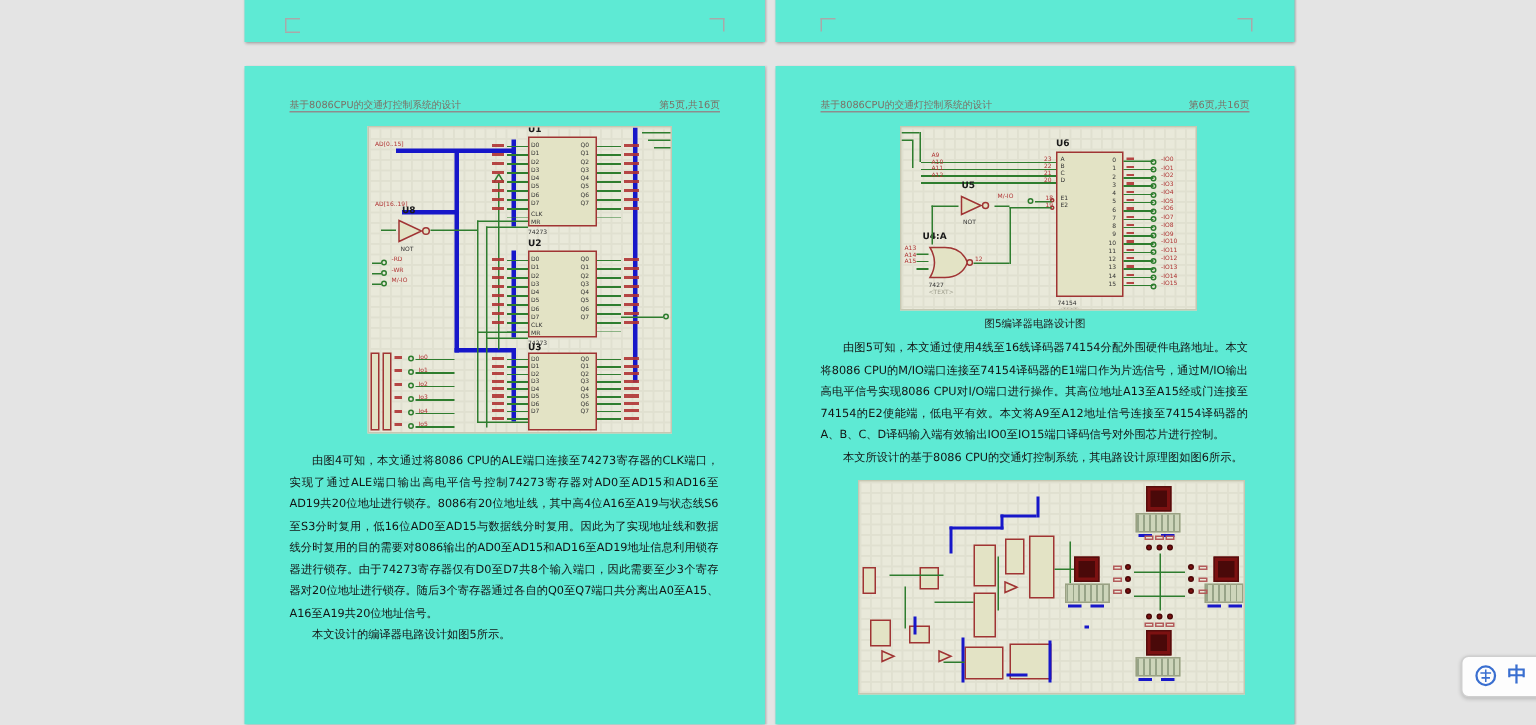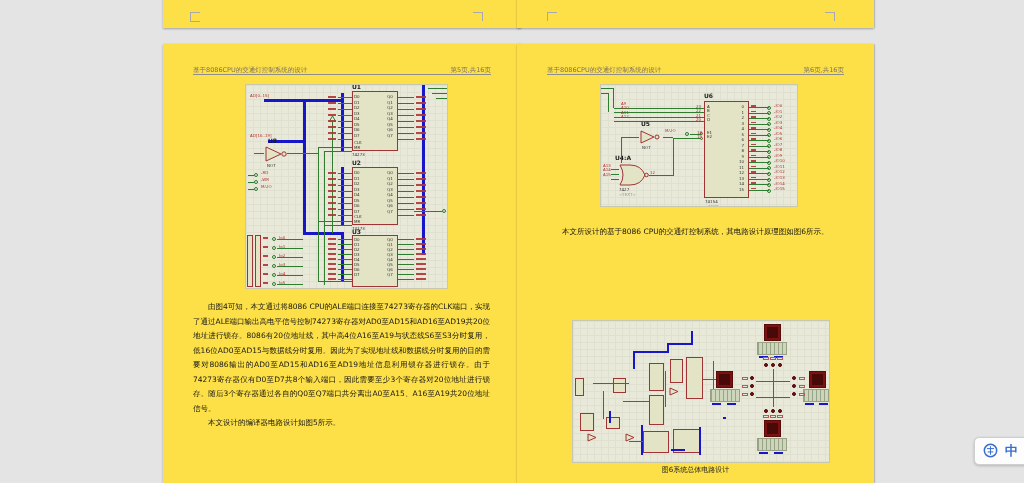--- a/index.html
+++ b/index.html
@@ -1,18 +1,18 @@
 <!DOCTYPE html>
 <html><head>
 <meta charset="utf-8">
 <style>
   html,body{margin:0;padding:0;}
   body{width:1024px;height:483px;overflow:hidden;background:#e4e4e4;
        font-family:"DejaVu Sans",sans-serif;position:relative;}
-  .page{position:absolute;background:#fde047;box-shadow:0 1px 2px rgba(0,0,0,.28),1px 0 1px rgba(0,0,0,.10);padding-left:11px;}
+  .page{position:absolute;background:#5eead4;box-shadow:0 1px 2px rgba(0,0,0,.28),1px 0 1px rgba(0,0,0,.10);}
   .crop{position:absolute;width:10px;height:9px;box-sizing:border-box;}
   .crop.tl{border-top:1px solid #a9a9a9;border-left:1px solid #a9a9a9;}
   .crop.tr{border-top:1px solid #a9a9a9;border-right:1px solid #a9a9a9;}
   .phead{position:absolute;left:30px;right:30px;top:16px;height:14px;border-bottom:1px solid #8d8d8d;
          display:flex;justify-content:space-between;align-items:flex-end;
          font-size:6.5px;line-height:8px;color:#7b7066;}
   .cap{position:absolute;left:0;width:100%;text-align:center;font-size:7px;line-height:10px;color:#222;}
   .textflow{position:absolute;left:30px;right:31px;}
   .textflow p{margin:0;font-size:7.5px;line-height:14.5px;color:#141414;text-align:justify;text-indent:15px;}
   .textflow p.hb{font-weight:bold;text-indent:8px;}
@@ -334,22 +334,24 @@
     <span class="t red" style="left:173px;top:57.7px;">-IO7</span>
     <span class="t red" style="left:173px;top:63.3px;">-IO8</span>
     <span class="t red" style="left:173px;top:68.8px;">-IO9</span>
     <span class="t red" style="left:173px;top:74.4px;">-IO10</span>
     <span class="t red" style="left:173px;top:79.9px;">-IO11</span>
     <span class="t red" style="left:173px;top:85.4px;">-IO12</span>
     <span class="t red" style="left:173px;top:91px;">-IO13</span>
     <span class="t red" style="left:173px;top:96.5px;">-IO14</span>
     <span class="t red" style="left:173px;top:102px;">-IO15</span>
   </div>
+  <div class="cap" style="top:167px;">图5编译器电路设计图</div>
 
   <div class="textflow" style="top:181px;">
+    <p>由图5可知，本文通过使用4线至16线译码器74154分配外围硬件电路地址。本文将8086 CPU的M/IO端口连接至74154译码器的E1端口作为片选信号，通过M/IO输出高电平信号实现8086 CPU对I/O端口进行操作。其高位地址A13至A15经或门连接至74154的E2使能端，低电平有效。本文将A9至A12地址信号连接至74154译码器的A、B、C、D译码输入端有效输出IO0至IO15端口译码信号对外围芯片进行控制。</p>
     <p>本文所设计的基于8086 CPU的交通灯控制系统，其电路设计原理图如图6所示。</p>
   </div>
 
   <div class="fig" style="left:55px;top:276px;width:258px;height:143px;">
 
     <div class="chip" style="left:2px;top:57px;width:9px;height:18px;"></div>
     <div class="chip" style="left:7px;top:92px;width:14px;height:18px;"></div>
     <div class="chip" style="left:33px;top:96px;width:14px;height:12px;"></div>
     <div class="chip" style="left:40px;top:57px;width:13px;height:15px;"></div>
     <div class="chip" style="left:76px;top:42px;width:15px;height:28px;"></div>
@@ -425,21 +427,20 @@
     <div class="led" style="left:219px;top:55px;"></div>
     <div class="led" style="left:219px;top:63px;"></div>
     <div class="led" style="left:219px;top:71px;"></div>
     <div class="res" style="left:226px;top:56px;"></div>
     <div class="res" style="left:226px;top:64px;"></div>
     <div class="res" style="left:226px;top:72px;"></div>
     <div class="wg" style="left:183px;top:60px;width:34px;height:1px;"></div>
     <div class="wg" style="left:200px;top:48px;width:1px;height:38px;"></div>
     <div class="wg" style="left:183px;top:76px;width:34px;height:1px;"></div>
   </div>
-  <div class="cap" style="top:421px;">图6系统总体电路设计</div>
 </div>
 
 <div class="ime">
   <svg class="ime-logo" viewBox="0 0 16 16">
     <circle cx="8" cy="8" r="6.6" fill="none" stroke="#3a6fd0" stroke-width="1.6"></circle>
     <line x1="8" y1="3.5" x2="8" y2="12.5" stroke="#3a6fd0" stroke-width="1.1"></line>
     <line x1="4.2" y1="6" x2="11.8" y2="6" stroke="#3a6fd0" stroke-width="1.1"></line>
     <line x1="5" y1="9.5" x2="11" y2="9.5" stroke="#3a6fd0" stroke-width="1.1"></line>
   </svg>
   <span class="ime-mode">中</span>

